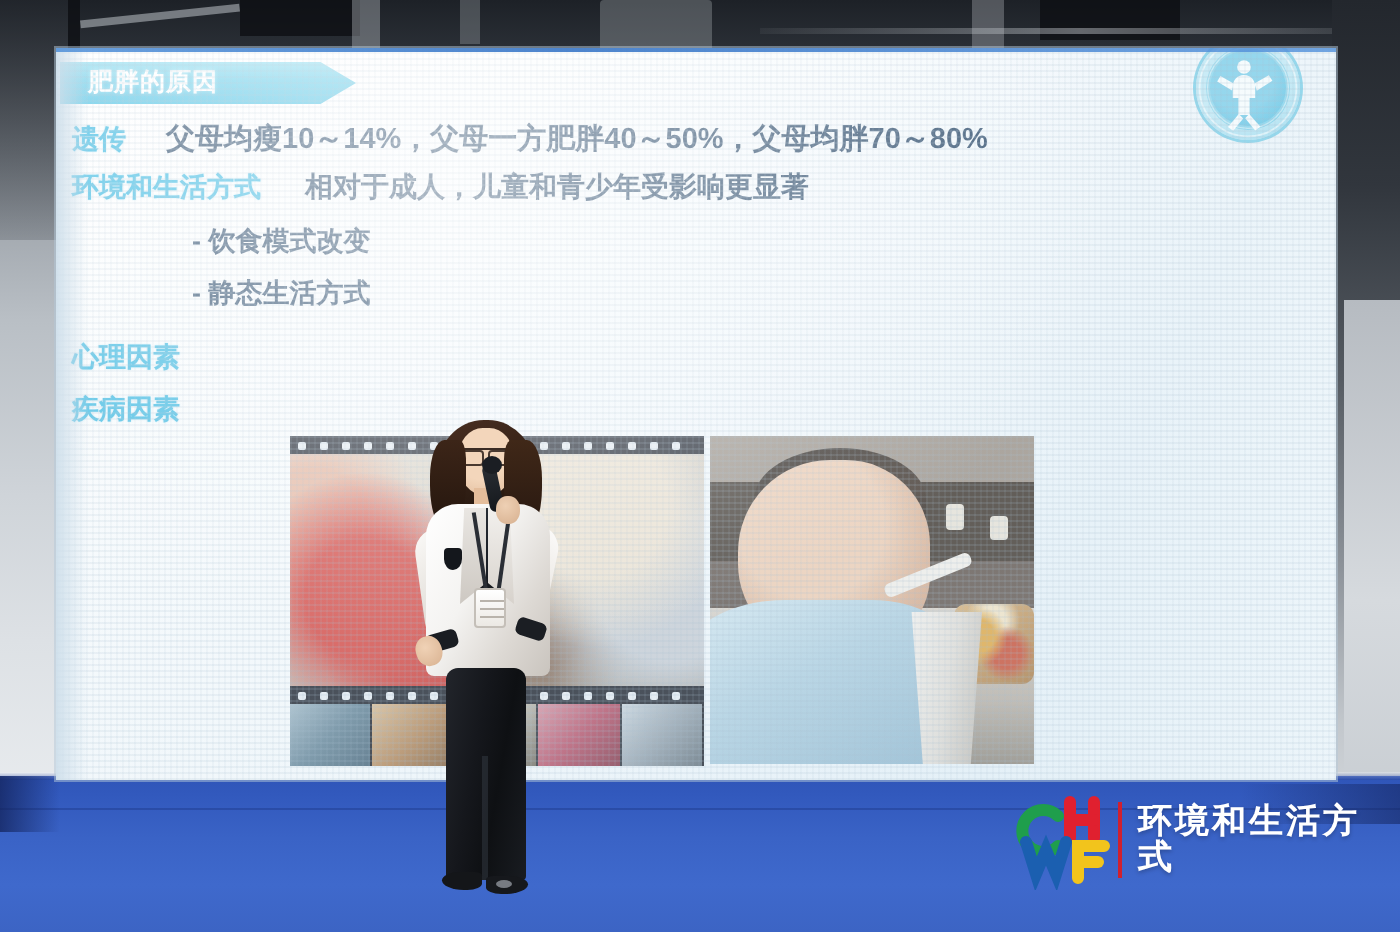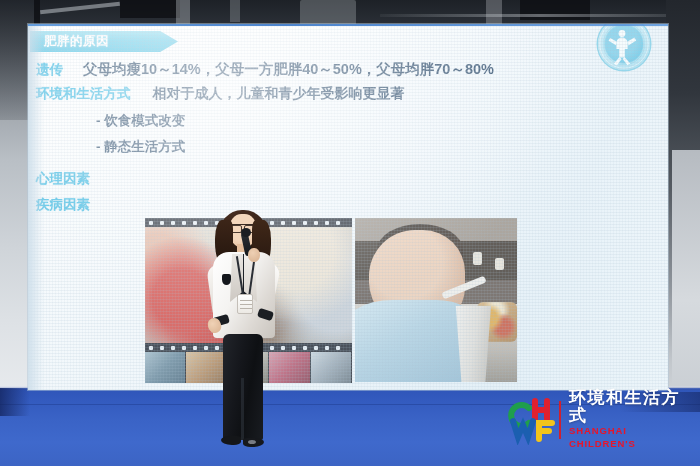--- a/index.html
+++ b/index.html
@@ -591,17 +591,16 @@
           <path d="M30 15 L42 15" stroke="#e0202f"></path>
           <path d="M8 26 L13 42 L18 30 L23 42 L28 26" stroke="#1b5fb0"></path>
           <path d="M34 44 L34 28 L47 28" stroke="#f2c41c"></path>
           <path d="M34 36 L44 36" stroke="#f2c41c"></path>
         </g>
       </svg>
     </div>
     <div class="brand-divider"></div>
     <div class="brand-text">
       <div class="brand-cn">环境和生活方式</div>
-      <div class="brand-en1">SHANGHAI CHILDREN'S</div>
     </div>
   </div>
 
 </div>
 
 </body></html>

